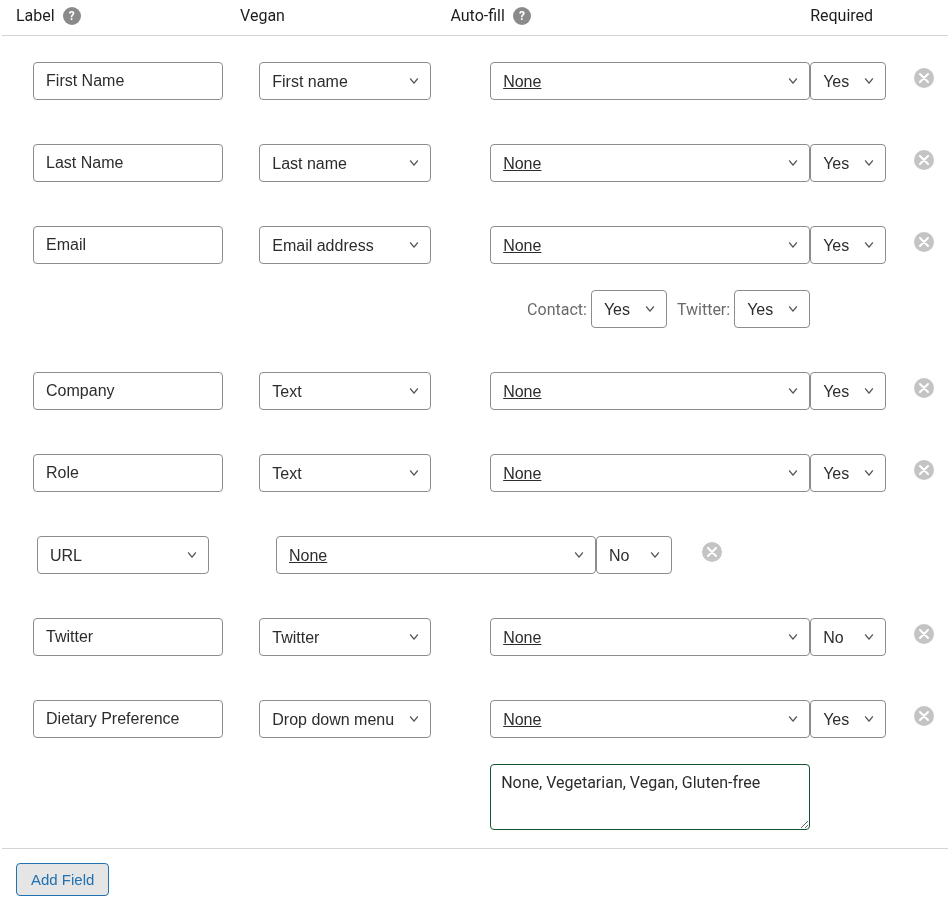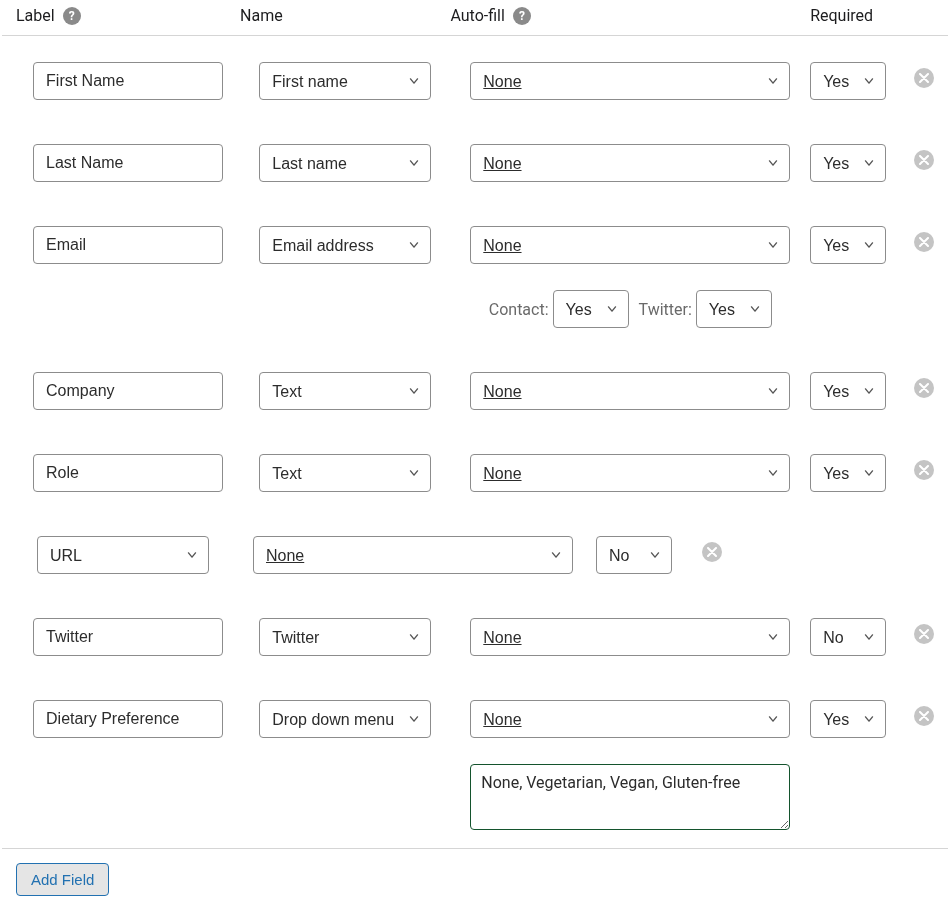--- a/index.html
+++ b/index.html
@@ -12,21 +12,21 @@
   }
   .wrap { width: 950px; padding: 0 2px; }
   .hdr {
     display: flex;
     align-items: center;
     padding: 6px 14px 10px 14px;
     border-bottom: 1px solid #d5d5d5;
   }
   .col-label  { width: 228px; display:flex; align-items:center; gap:8px;}
   .col-type   { width: 214px; display:flex; align-items:center; gap:8px;}
-  .col-auto   { width: 366px; display:flex; align-items:center; gap:8px;}
+  .col-auto   { width: 366px; display:flex; align-items:flex-end; gap:8px;}
   .col-req    { width: 92px;  display:flex; align-items:flex-start; }
   .col-del    { width: 34px;  display:flex; align-items:center; justify-content:flex-end;}
   .hdr span.title { font-size: 16px; color:#1d1d1f; }
   .help {
     width:18px; height:18px; border-radius:50%;
     background:#8a8a8a; color:#fff;
     font-size:12px; font-weight:700;
     display:inline-flex; align-items:center; justify-content:center;
     line-height:1;
   }
@@ -97,21 +97,21 @@
 </head>
 <body>
 <div class="wrap">
 
 <div class="hdr">
   <div class="col-label">
     <span class="title">Label</span>
     <span class="help">?</span>
   </div>
   <div class="col-type">
-    <span class="title">Name</span>
+    <span class="title">Vegan</span>
   </div>
   <div class="col-auto">
     <span class="title">Auto-fill</span>
     <span class="help">?</span>
   </div>
   <div class="col-req">
     <span class="title">Required</span>
   </div>
   <div class="col-del"></div>
 </div>

